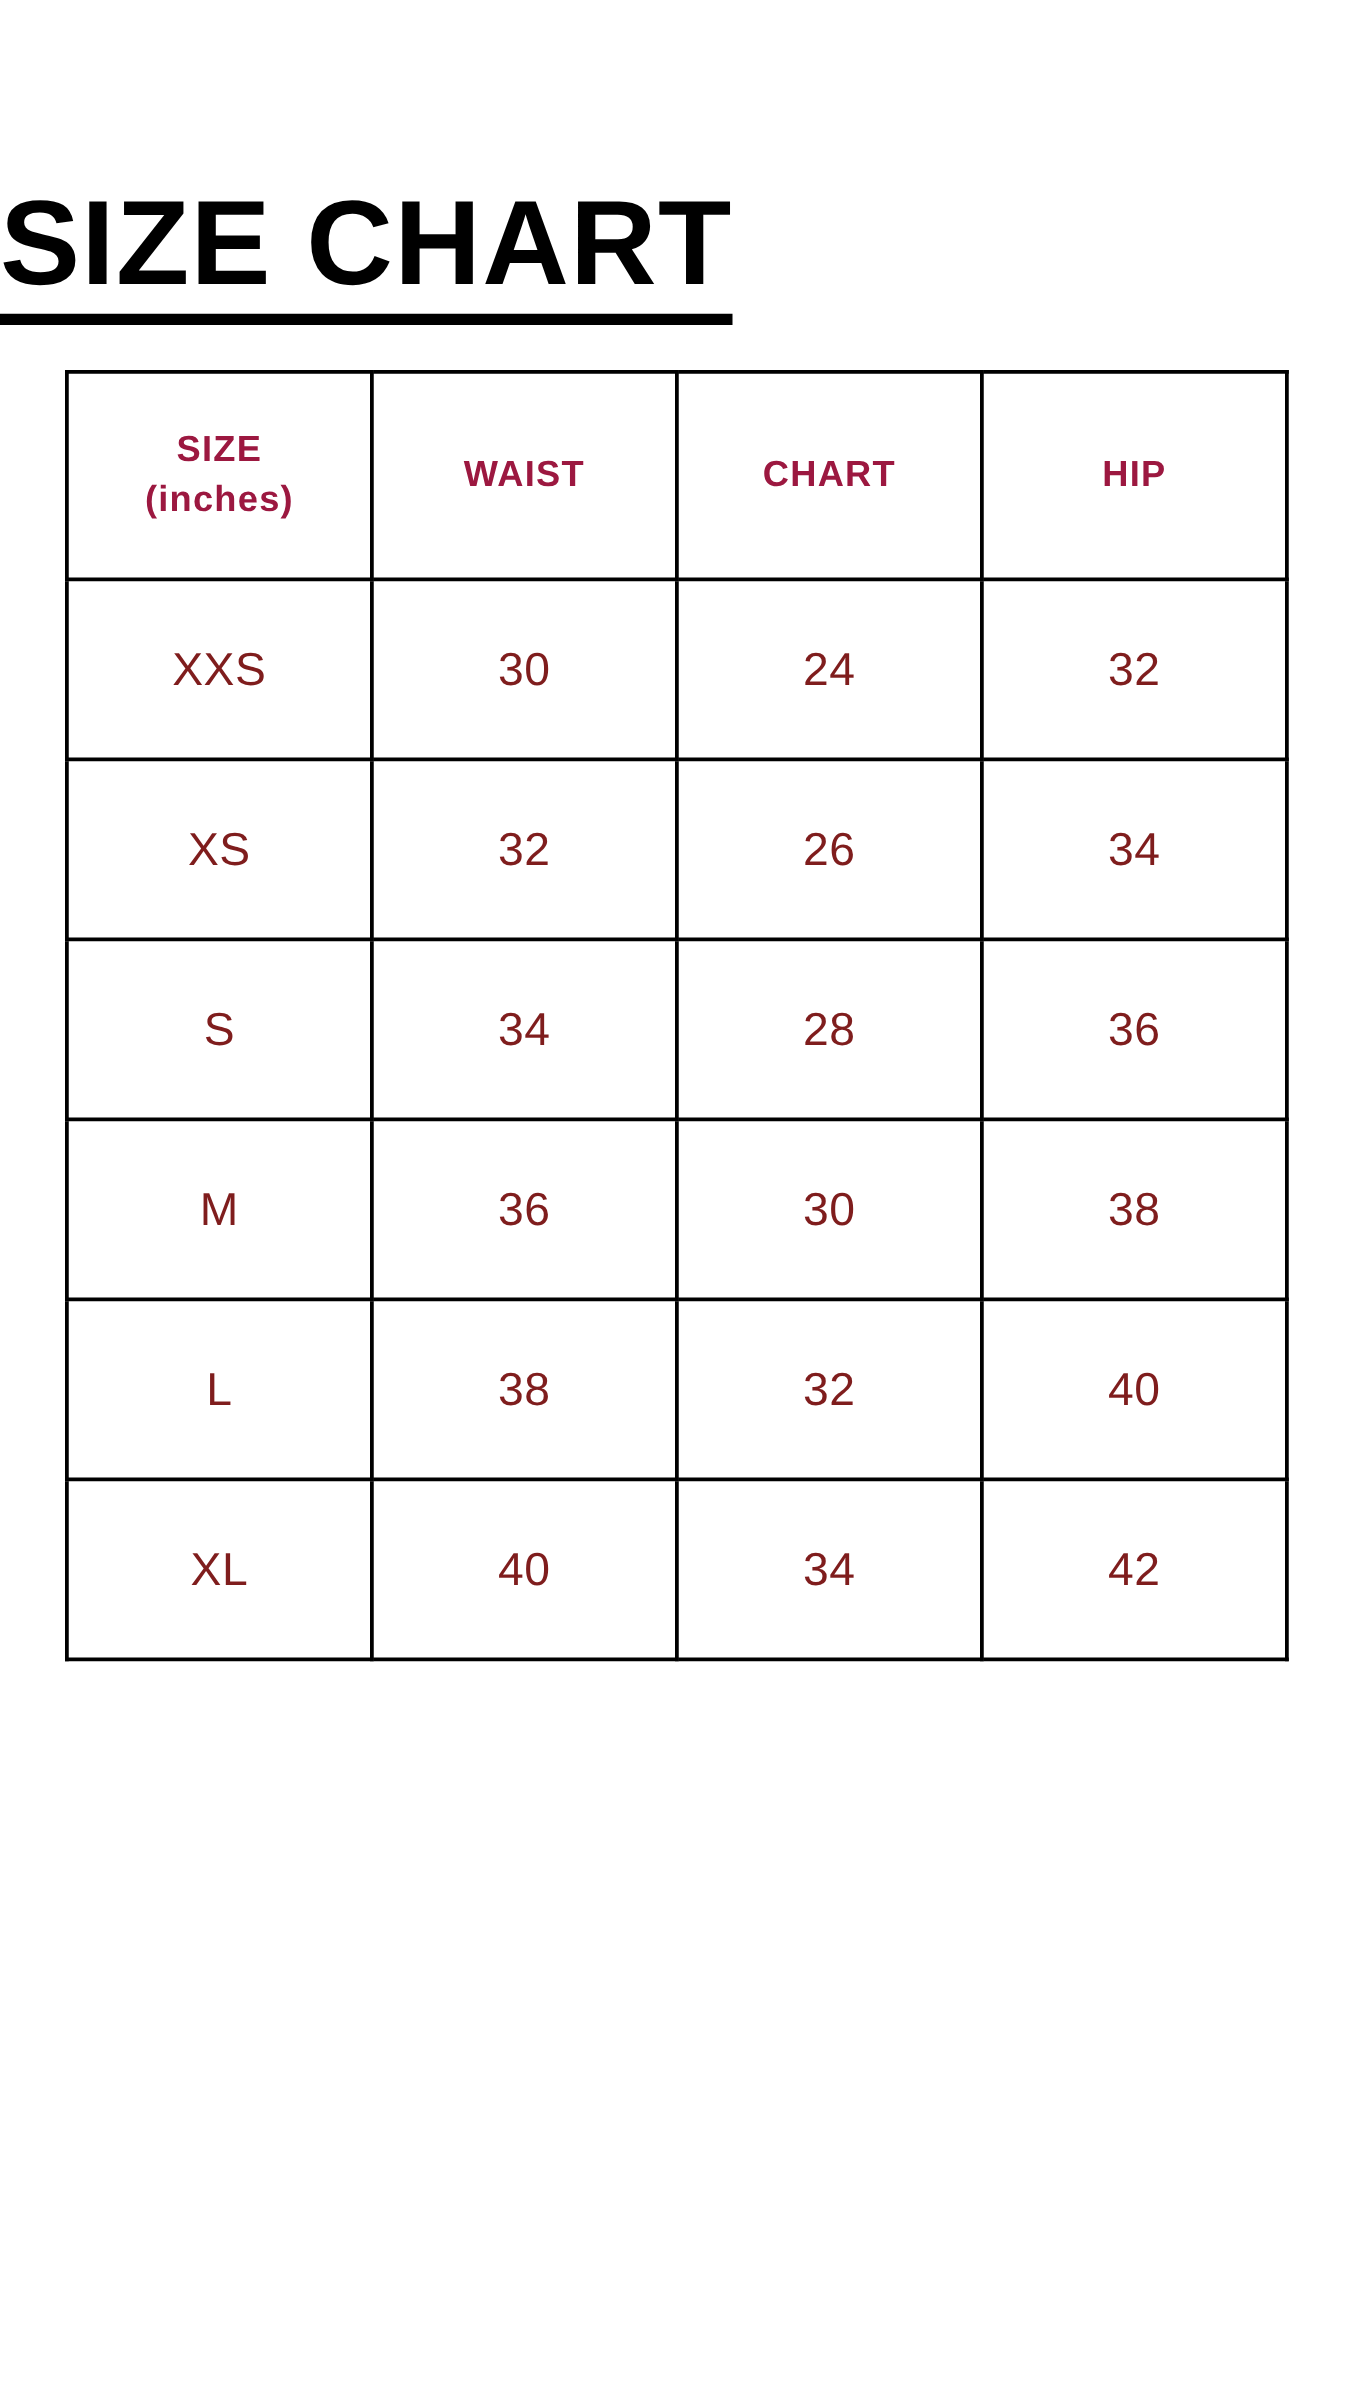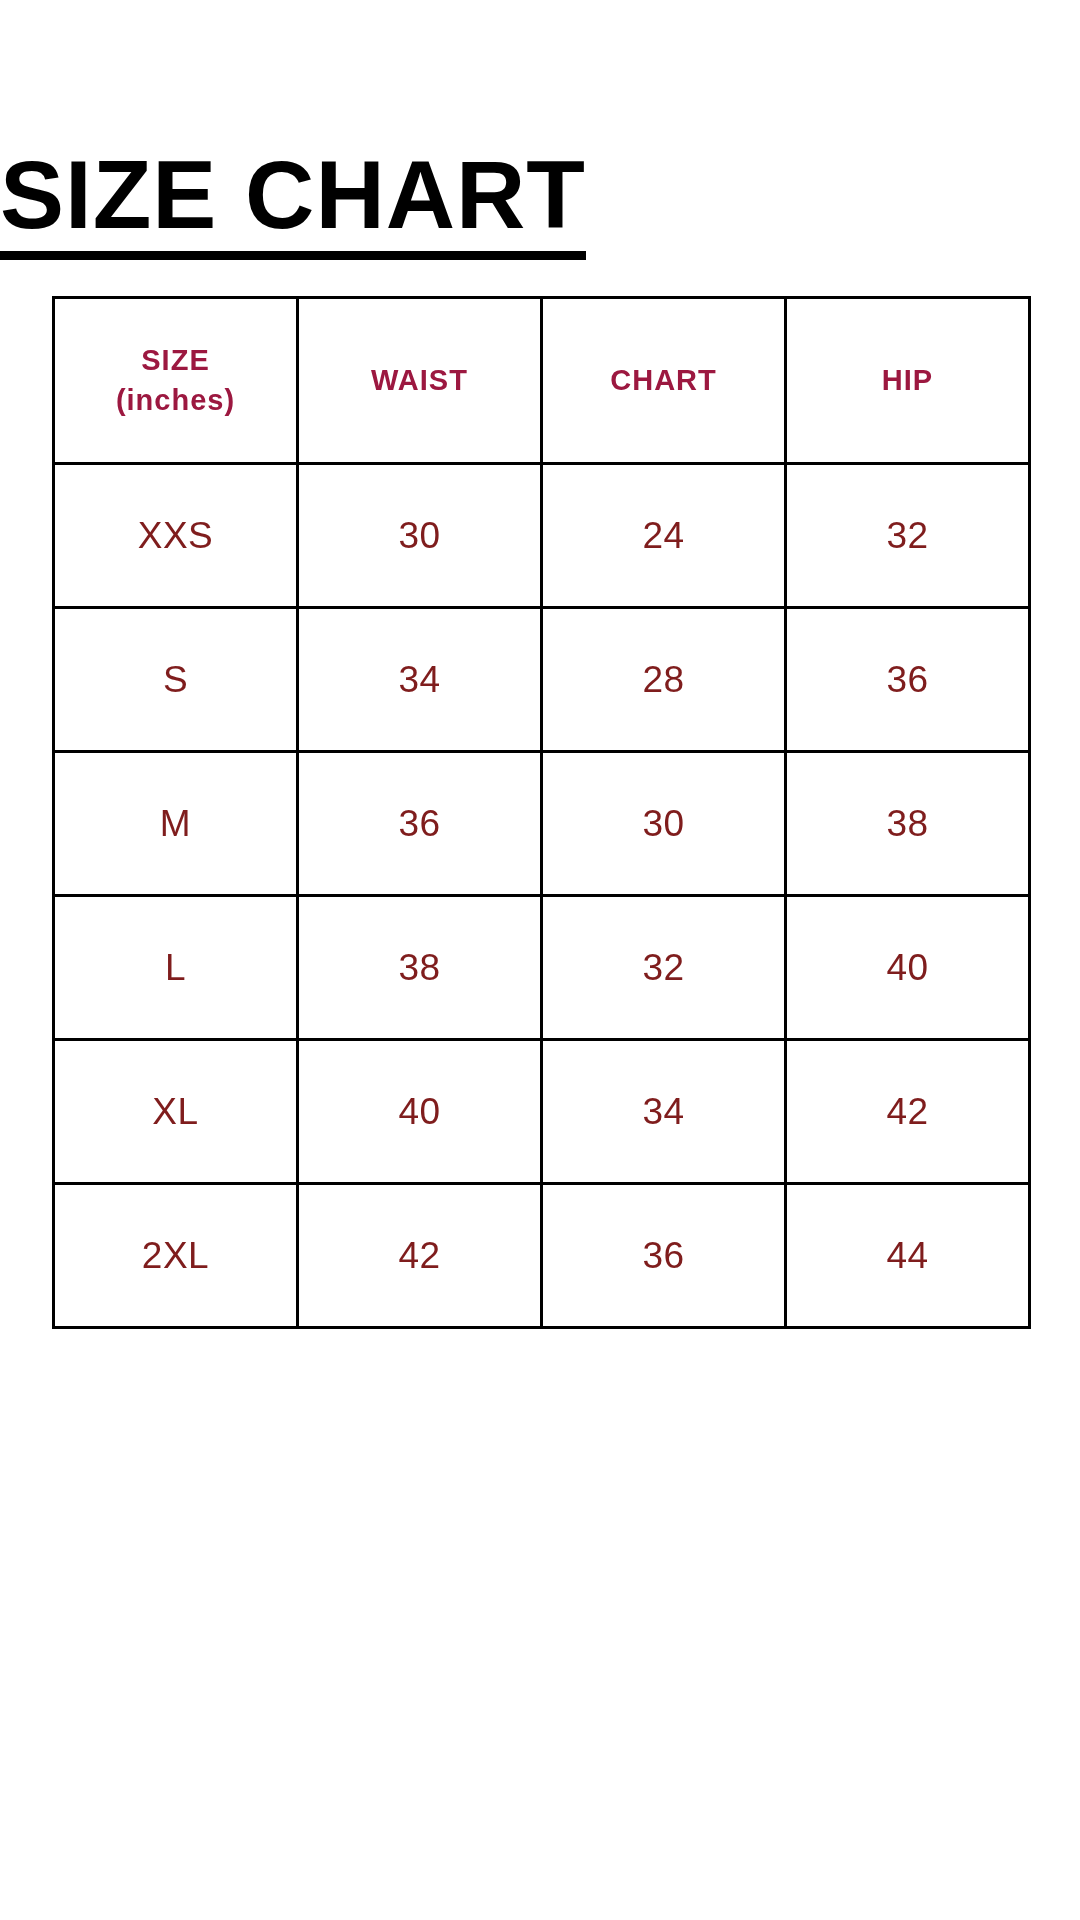--- a/index.html
+++ b/index.html
@@ -105,20 +105,26 @@
         </tr>
       </thead>
       <tbody>
         <tr>
           <td>XXS</td>
           <td>30</td>
           <td>24</td>
           <td>32</td>
         </tr>
         <tr>
+          <td>XS</td>
+          <td>32</td>
+          <td>26</td>
+          <td>34</td>
+        </tr>
+        <tr>
           <td>S</td>
           <td>34</td>
           <td>28</td>
           <td>36</td>
         </tr>
         <tr>
           <td>M</td>
           <td>36</td>
           <td>30</td>
           <td>38</td>
@@ -128,23 +134,17 @@
           <td>38</td>
           <td>32</td>
           <td>40</td>
         </tr>
         <tr>
           <td>XL</td>
           <td>40</td>
           <td>34</td>
           <td>42</td>
         </tr>
-        <tr>
-          <td>2XL</td>
-          <td>42</td>
-          <td>36</td>
-          <td>44</td>
-        </tr>
       </tbody>
     </table>
   </div>
 
 </div>
 
 </body></html>

